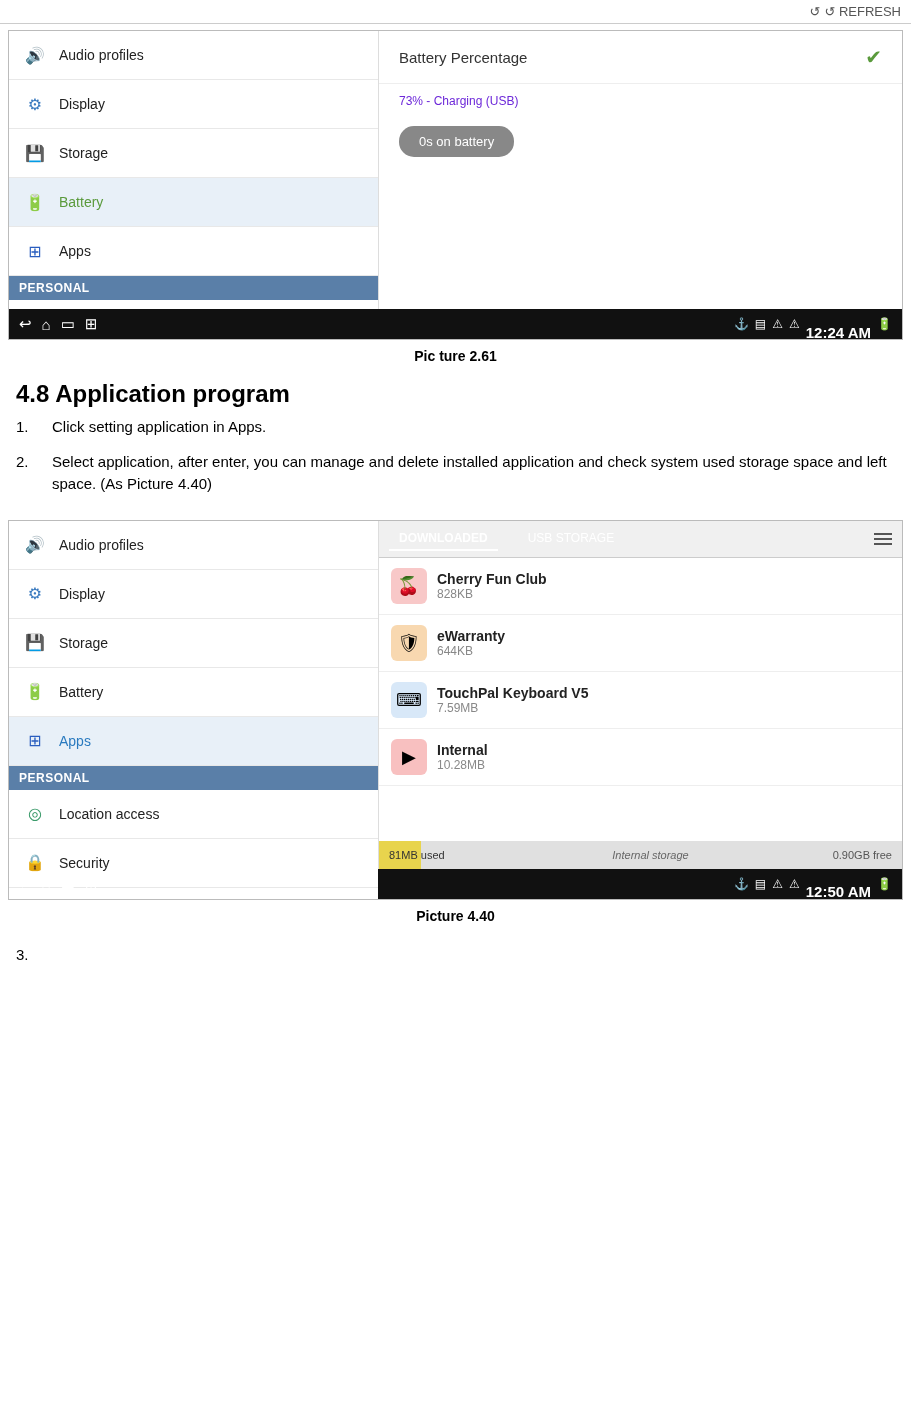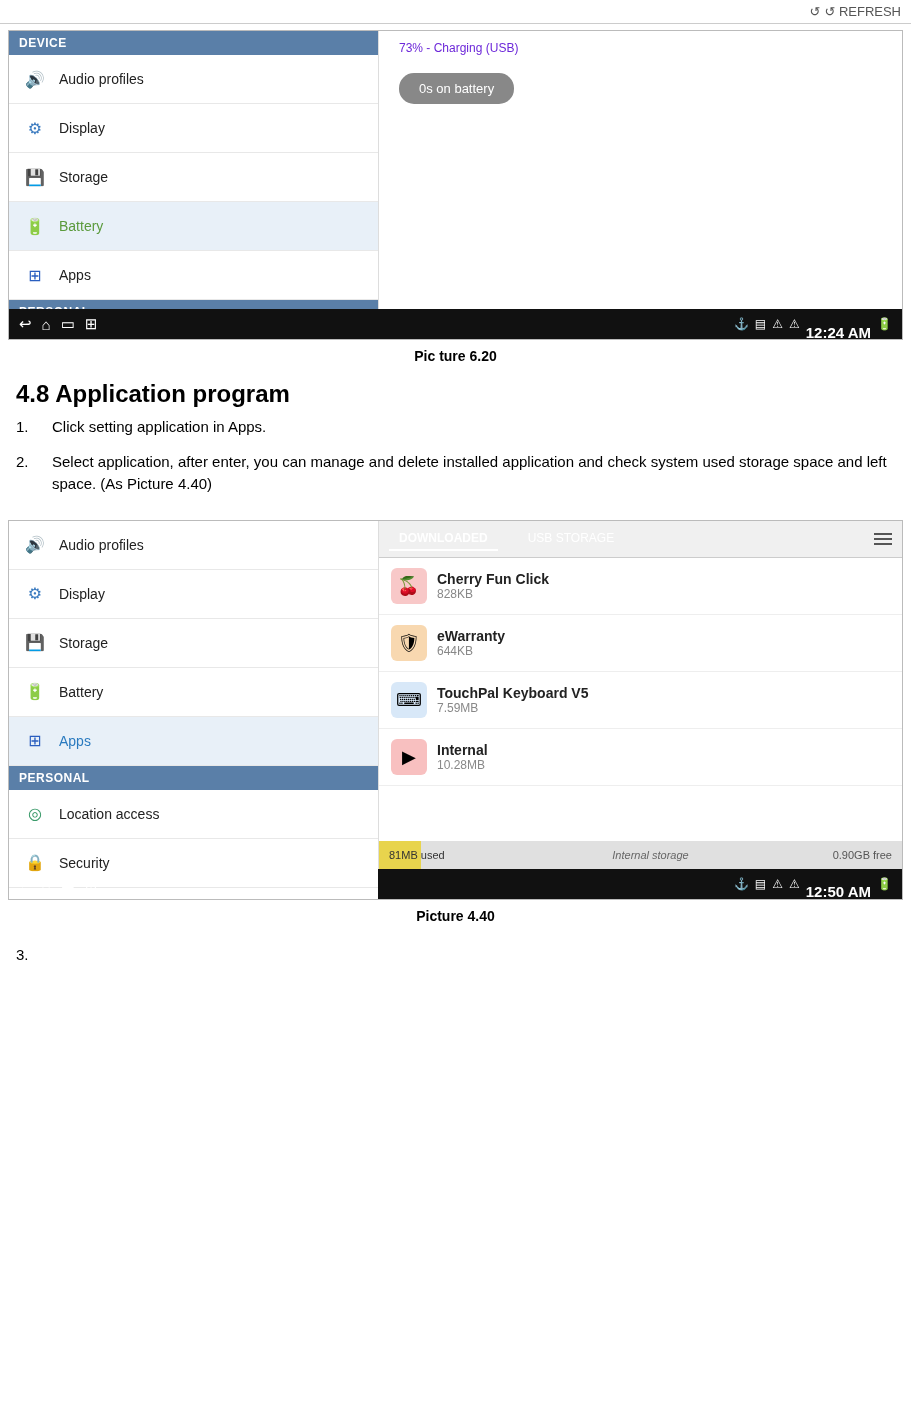--- a/index.html
+++ b/index.html
@@ -306,21 +306,20 @@
   <button class="refresh-btn">
     <span>↺</span>
     <span>↺ REFRESH</span>
   </button>
 </div>
 
 <div class="device-screen screen1-height">
   <div class="settings-layout">
 
     <div class="settings-sidebar">
-      <div class="section-header">DEVICE</div>
 
       <div class="settings-item">
         <div class="item-icon">
             <span class="icon-audio">🔊</span>
           </div>
         <span class="item-label">Audio profiles</span>
       </div>
       <div class="settings-item">
         <div class="item-icon">
             <span class="icon-display">⚙</span>
@@ -351,20 +350,24 @@
       <div class="settings-item">
         <div class="item-icon">
             <span class="icon-location">◎</span>
           </div>
 
       </div>
 
     </div>
 
     <div class="settings-content">
+      <div class="battery-row">
+        <span class="battery-row-label">Battery Percentage</span>
+        <span class="battery-check">✔</span>
+      </div>
       <div class="battery-charging">73% - Charging (USB)</div>
       <button class="battery-btn">0s on battery</button>
     </div>
   </div>
 
   <div class="android-status-bar" style="position:absolute;bottom:0;width:100%;">
     <div class="status-nav">
       <span>↩</span>
       <span>⌂</span>
       <span>▭</span>
@@ -374,21 +377,21 @@
       <span>⚓</span>
       <span>▤</span>
       <span>⚠</span>
       <span>⚠</span>
       <span class="status-time">12:24 AM</span>
       <span>🔋</span>
     </div>
   </div>
 </div>
 
-<div class="caption">Pic ture 6.20</div>
+<div class="caption">Pic ture 2.61</div>
 
 <div class="section-heading">4.8 Application program</div>
 
 <ul class="doc-list">
   <li>
     <span class="num">1.</span>
     <span class="text">Click setting application in Apps.</span>
   </li>
   <li>
     <span class="num">2.</span>
@@ -462,21 +465,21 @@
         <div class="hamburger">
           <span></span>
             <span></span>
             <span></span>
         </div>
       </div>
 
       <div class="app-list-item">
         <div class="app-list-icon" style="background:#f8c8c8;">🍒</div>
         <div class="app-list-info">
-          <div class="app-name">Cherry Fun Click</div>
+          <div class="app-name">Cherry Fun Club</div>
           <div class="app-size">828KB</div>
         </div>
       </div>
       <div class="app-list-item">
         <div class="app-list-icon" style="background:#f8d8b0;">🛡</div>
         <div class="app-list-info">
           <div class="app-name">eWarranty</div>
           <div class="app-size">644KB</div>
         </div>
       </div>

